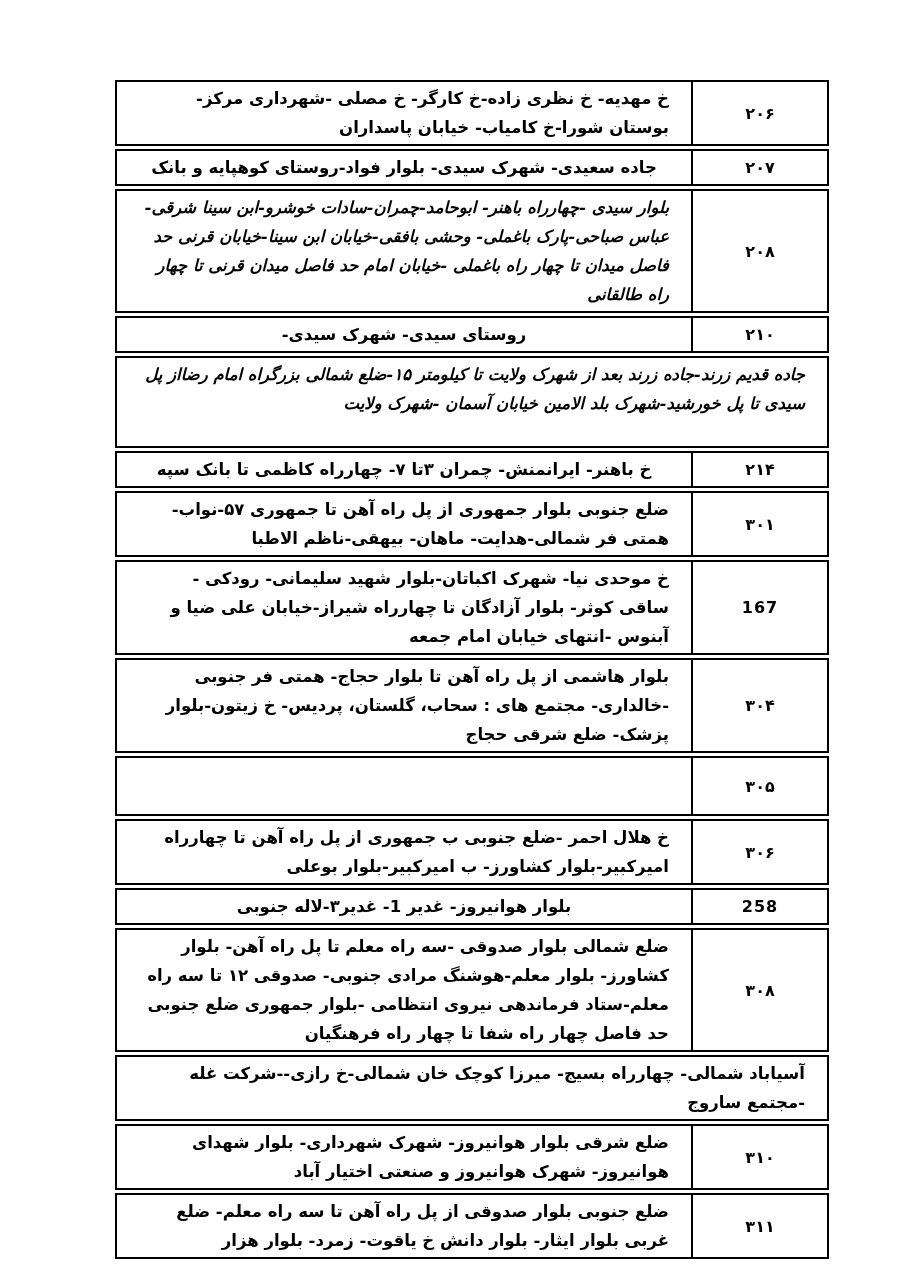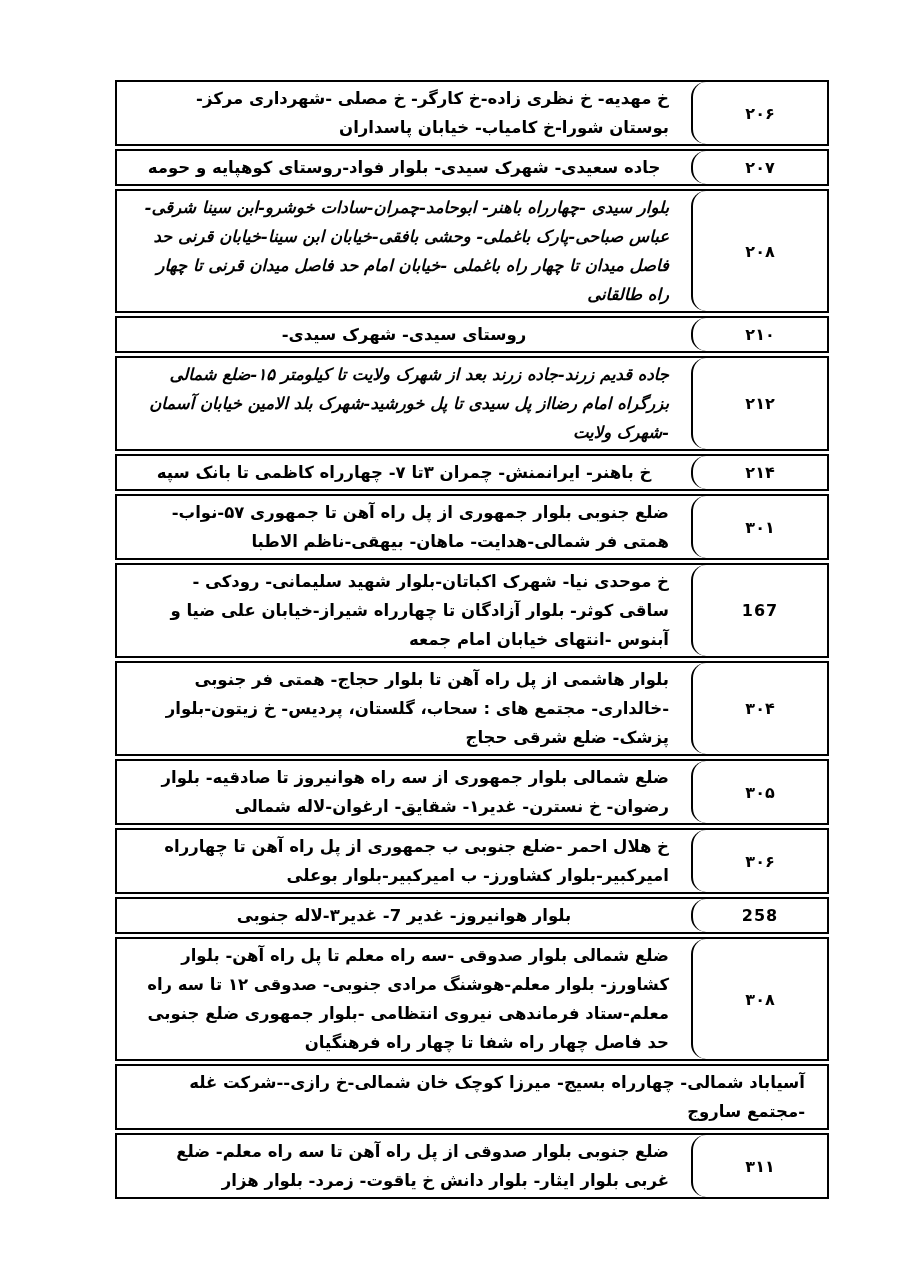--- a/index.html
+++ b/index.html
@@ -32,21 +32,20 @@
   }
   .code-cell {
     width: 136px;
     flex: 0 0 136px;
     border-left: 2px solid #000000;  
     display: flex;
     align-items: center;
     justify-content: center;
     font-size: 16px;
     letter-spacing: 1px;
-    border-radius: 15px;
   }
   .desc-cell {
     flex: 1 1 auto;
     display: flex;
     align-items: center;
     justify-content: center;
     padding: 2px 22px;
     font-size: 16.5px;
     line-height: 29px;
   }
@@ -65,35 +64,34 @@
 <div class="page">
   <div class="routes-table">
 
     <div class="row r-2a">
       <div class="code-cell">۲۰۶</div>
       <div class="desc-cell">خ مهدیه- خ نظری زاده-خ کارگر- خ مصلی -شهرداری مرکز- بوستان شورا-خ کامیاب- خیابان پاسداران</div>
     </div>
 
     <div class="row r-1">
       <div class="code-cell">۲۰۷</div>
-      <div class="desc-cell">جاده سعیدی- شهرک سیدی- بلوار فواد-روستای کوهپایه و حومه</div>
+      <div class="desc-cell">جاده سعیدی- شهرک سیدی- بلوار فواد-روستای کوهپایه و بانک</div>
     </div>
 
     <div class="row r-xl top">
       <div class="code-cell">۲۰۸</div>
       <div class="desc-cell">بلوار سیدی -چهارراه باهنر- ابوحامد-چمران-سادات خوشرو-ابن سینا شرقی-عباس صباحی-پارک باغملی- وحشی بافقی-خیابان ابن سینا-خیابان قرنی حد فاصل میدان تا چهار راه باغملی -خیابان امام حد فاصل میدان قرنی تا چهار راه طالقانی</div>
     </div>
 
     <div class="row r-1">
       <div class="code-cell">۲۱۰</div>
       <div class="desc-cell">روستای سیدی- شهرک سیدی-</div>
     </div>
 
     <div class="row r-lg top">
-      <div class="code-cell">۲۱۲</div>
       <div class="desc-cell">جاده قدیم زرند-جاده زرند بعد از شهرک ولایت تا کیلومتر ۱۵-ضلع شمالی بزرگراه امام رضااز پل سیدی تا پل خورشید-شهرک بلد الامین خیابان آسمان -شهرک ولایت</div>
     </div>
 
     <div class="row r-1">
       <div class="code-cell">۲۱۴</div>
       <div class="desc-cell">خ باهنر- ایرانمنش- چمران ۳تا ۷- چهارراه کاظمی تا بانک سپه</div>
     </div>
 
     <div class="row r-2">
       <div class="code-cell">۳۰۱</div>
@@ -106,42 +104,45 @@
     </div>
 
 
     <div class="row r-2">
       <div class="code-cell">۳۰۴</div>
       <div class="desc-cell">بلوار هاشمی از پل راه آهن تا بلوار حجاج- همتی فر جنوبی -خالداری- مجتمع های : سحاب، گلستان، پردیس- خ زیتون-بلوار پزشک- ضلع شرقی حجاج</div>
     </div>
 
     <div class="row r-2">
       <div class="code-cell">۳۰۵</div>
-      <div class="desc-cell">ضلع شمالی بلوار جمهوری از سه راه هوانیروز تا صادقیه- بلوار رضوان- خ نسترن- غدیر۱- شقایق- ارغوان-لاله شمالی</div>
     </div>
 
     <div class="row r-2">
       <div class="code-cell">۳۰۶</div>
       <div class="desc-cell">خ هلال احمر -ضلع جنوبی ب جمهوری از پل راه آهن تا چهارراه امیرکبیر-بلوار کشاورز- ب امیرکبیر-بلوار بوعلی</div>
     </div>
 
     <div class="row r-1">
       <div class="code-cell">258</div>
-      <div class="desc-cell">بلوار هوانیروز- غدیر 7- غدیر۳-لاله جنوبی</div>
+      <div class="desc-cell">بلوار هوانیروز- غدیر 1- غدیر۳-لاله جنوبی</div>
     </div>
 
     <div class="row r-3">
       <div class="code-cell">۳۰۸</div>
       <div class="desc-cell">ضلع شمالی بلوار صدوقی -سه راه معلم تا پل راه آهن- بلوار کشاورز- بلوار معلم-هوشنگ مرادی جنوبی- صدوقی ۱۲ تا سه راه معلم-ستاد فرماندهی نیروی انتظامی -بلوار جمهوری ضلع جنوبی حد فاصل چهار راه شفا تا چهار راه فرهنگیان</div>
     </div>
 
     <div class="row r-2">
       <div class="desc-cell">آسیاباد شمالی- چهارراه بسیج- میرزا کوچک خان شمالی-خ رازی--شرکت غله -مجتمع ساروج</div>
     </div>
 
+    <div class="row r-2">
+      <div class="code-cell">۳۱۰</div>
+      <div class="desc-cell">ضلع شرقی بلوار هوانیروز- شهرک شهرداری- بلوار شهدای هوانیروز- شهرک هوانیروز و صنعتی اختیار آباد</div>
+    </div>
 
     <div class="row r-2">
       <div class="code-cell">۳۱۱</div>
       <div class="desc-cell">ضلع جنوبی بلوار صدوقی از پل راه آهن تا سه راه معلم- ضلع غربی بلوار ایثار- بلوار دانش خ یاقوت- زمرد- بلوار هزار</div>
     </div>
 
   </div>
 </div>
 
 </body></html>

